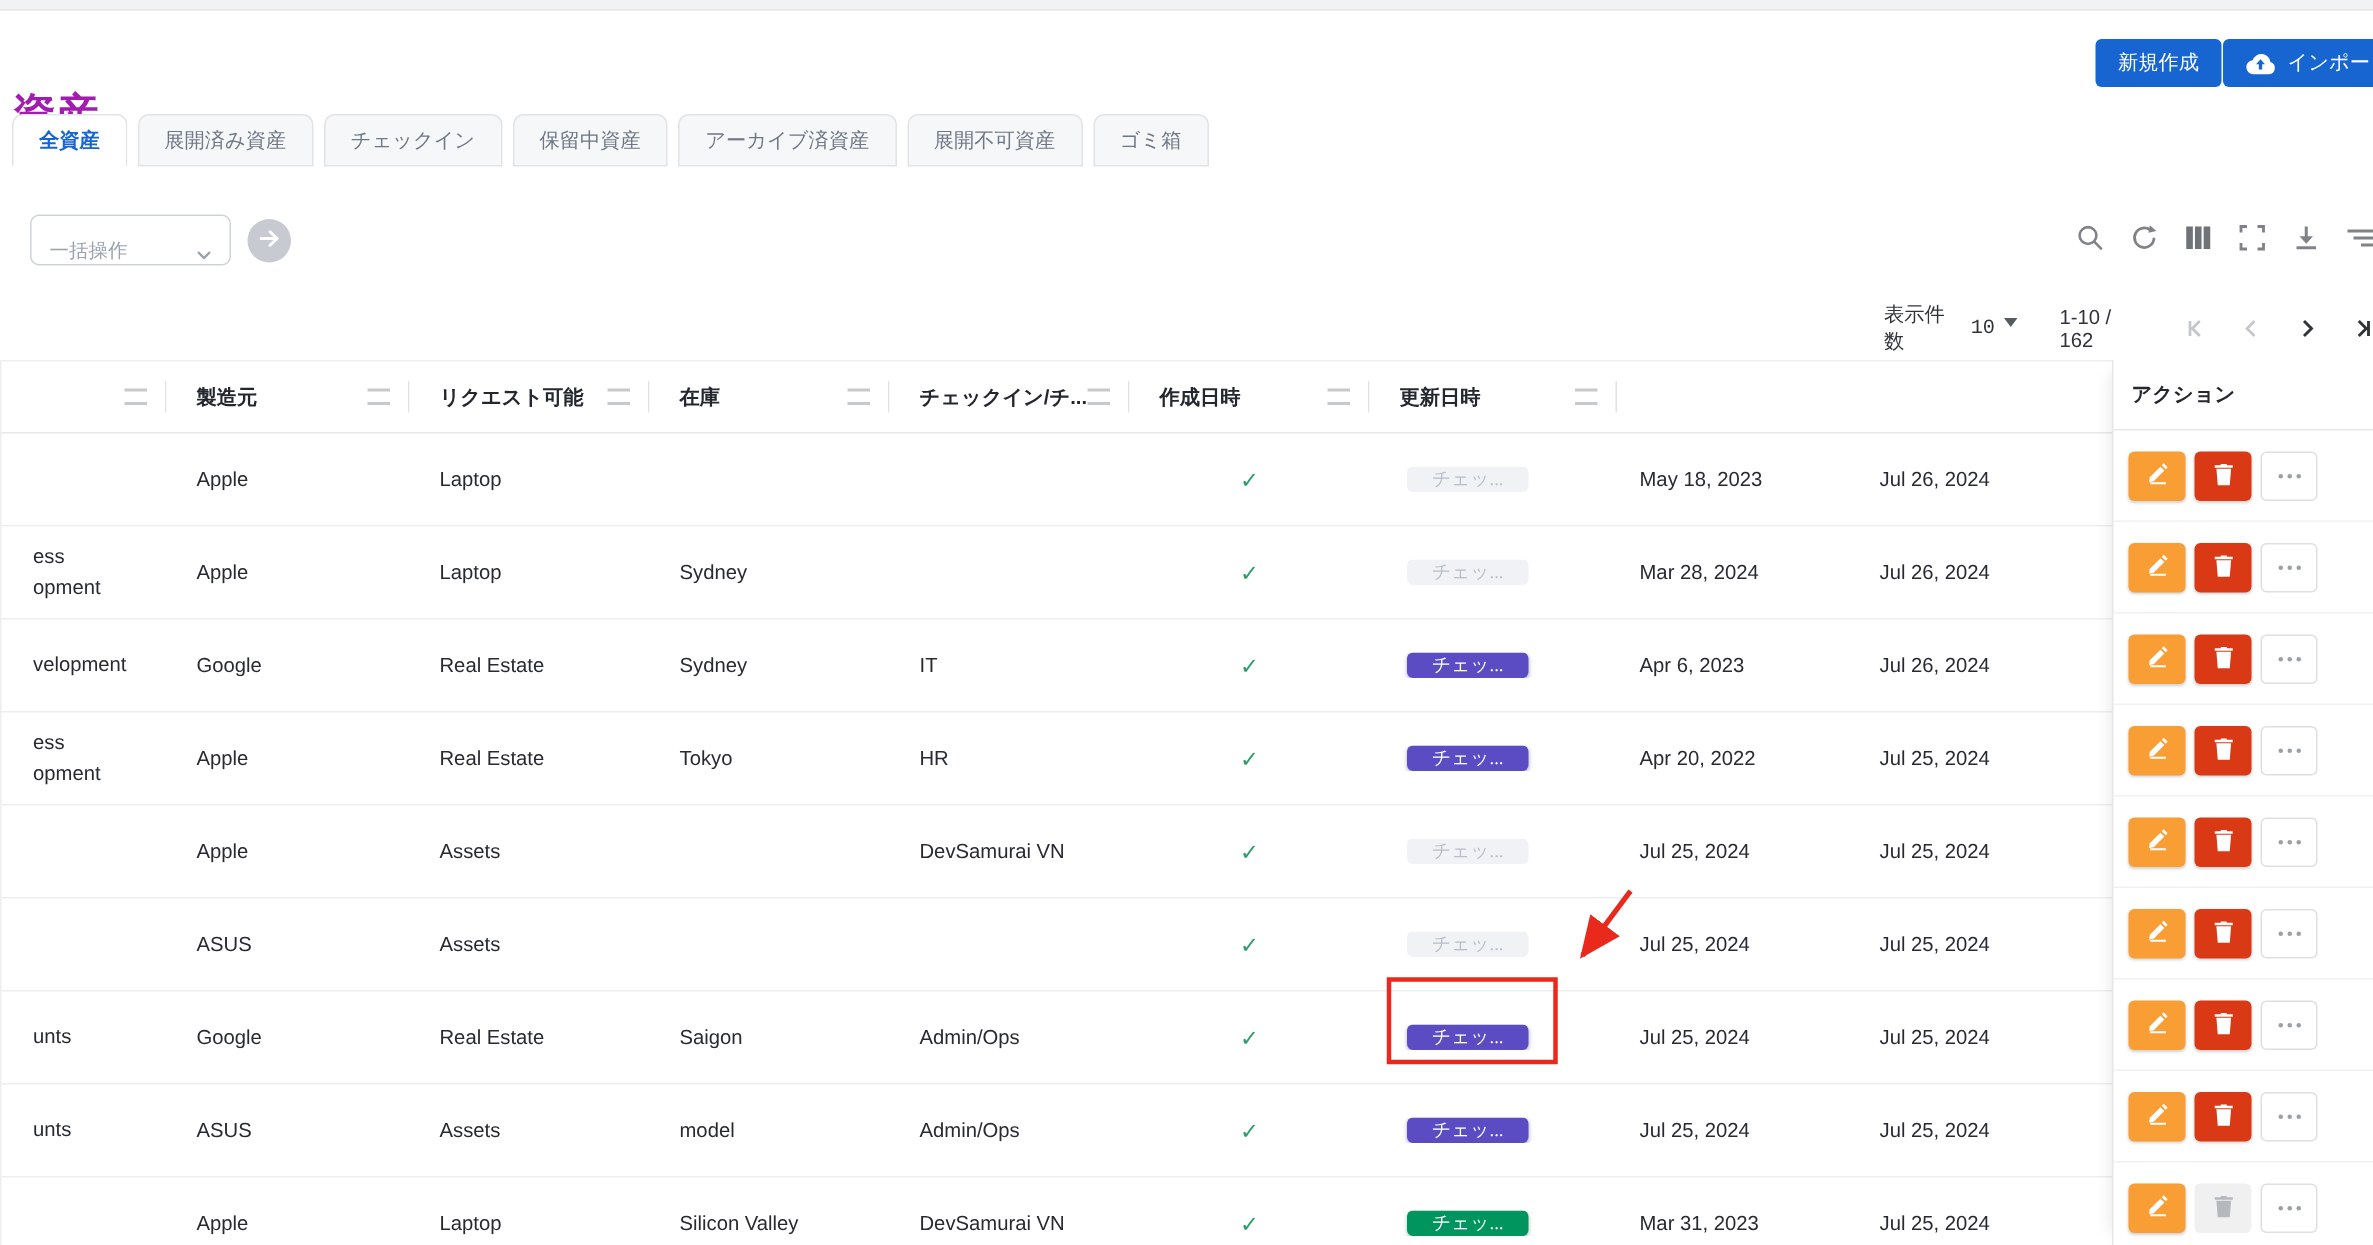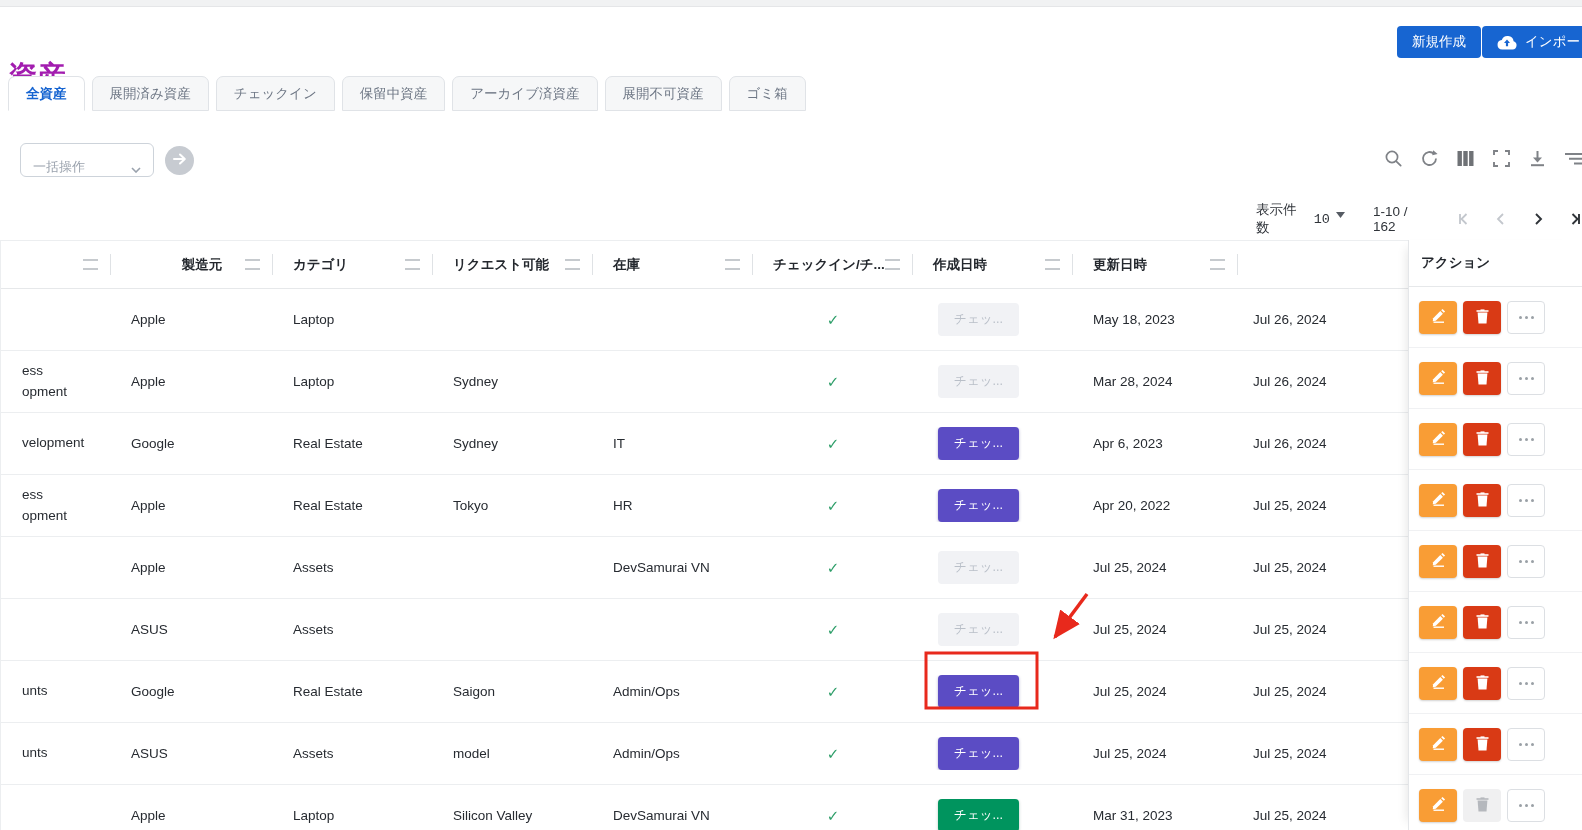--- a/index.html
+++ b/index.html
@@ -42,22 +42,22 @@
   .th{position:relative;height:100%;display:flex;align-items:center;padding-left:20px;box-sizing:border-box;
     font-size:13.5px;font-weight:700;color:#24282e;white-space:nowrap;overflow:hidden;}
   .th::after{content:'';position:absolute;right:0;top:13px;height:21px;width:1px;background:#dfe2e5;}
   .handle{position:absolute;right:13px;width:15px;height:7px;border-top:2px solid #c6cace;border-bottom:2px solid #c6cace;cursor:pointer;}
   .tr{display:flex;height:61px;border-bottom:1px solid var(--border);align-items:center;}
   .td{padding-left:20px;box-sizing:border-box;font-size:13.5px;color:#272b31;white-space:nowrap;overflow:hidden;}
   .td.frag{padding-left:21px;white-space:pre-line;line-height:1.55;}
   .td.center{padding-left:0;text-align:center;}
   .checkmark{color:var(--check);font-weight:bold;font-size:15px;}
   .td.checkin{padding-left:25px;}
-  .chip{width:81px;height:33px;border-radius:4px;display:flex;align-items:center;justify-content:center;
-    font-size:12.5px;border:none;cursor:pointer;font-family:Liberation Sans, sans-serif;}
+  .chip{width:81px;height:17px;border-radius:4px;display:flex;align-items:center;justify-content:center;
+    font-size:12.5px;border:none;cursor:pointer;font-family:Liberation Serif, serif;}
   .chip.disabled{background:#f1f2f5;color:#b9bfc8;cursor:default;}
   .chip.purple{background:var(--purple);color:#fff;box-shadow:0 1px 3px rgba(40,30,120,.35);}
   .chip.green{background:var(--green);color:#fff;box-shadow:0 1px 3px rgba(0,80,50,.3);}
   
   .action-panel{position:absolute;top:240px;left:1408px;width:174px;height:590px;background:#fff;
     border-left:1px solid #e4e6e9;box-shadow:-9px 0 10px -8px rgba(0,0,0,.10);box-sizing:border-box;}
   .action-head{height:47px;border-bottom:1px solid var(--hborder);display:flex;align-items:center;padding-left:12px;
     font-size:13.5px;font-weight:700;color:#24282e;box-sizing:border-box;}
   .action-row{height:61px;display:flex;align-items:center;padding-left:10px;gap:6px;border-bottom:1px solid #f0f1f3;box-sizing:border-box;}
   .abtn{width:38px;height:33px;border-radius:4px;display:flex;align-items:center;justify-content:center;border:none;cursor:pointer;}
@@ -185,26 +185,22 @@
     </span>
   </span>
 </div>
 
 <div class="table">
   <div class="thead">
       <div class="th" style="width: 110px;">
         <span></span>
         <span class="handle"></span>
       </div>
-      <div class="th" style="width: 162px; justify-content: center;">
+      <div class="th" style="width: 162px;">
         <span>製造元</span>
-        <span class="handle"></span>
-      </div>
-      <div class="th" style="width: 160px;">
-        <span>カテゴリ</span>
         <span class="handle"></span>
       </div>
       <div class="th" style="width: 160px;">
         <span>リクエスト可能</span>
         <span class="handle"></span>
       </div>
       <div class="th" style="width: 160px;">
         <span>在庫</span>
         <span class="handle"></span>
       </div>

